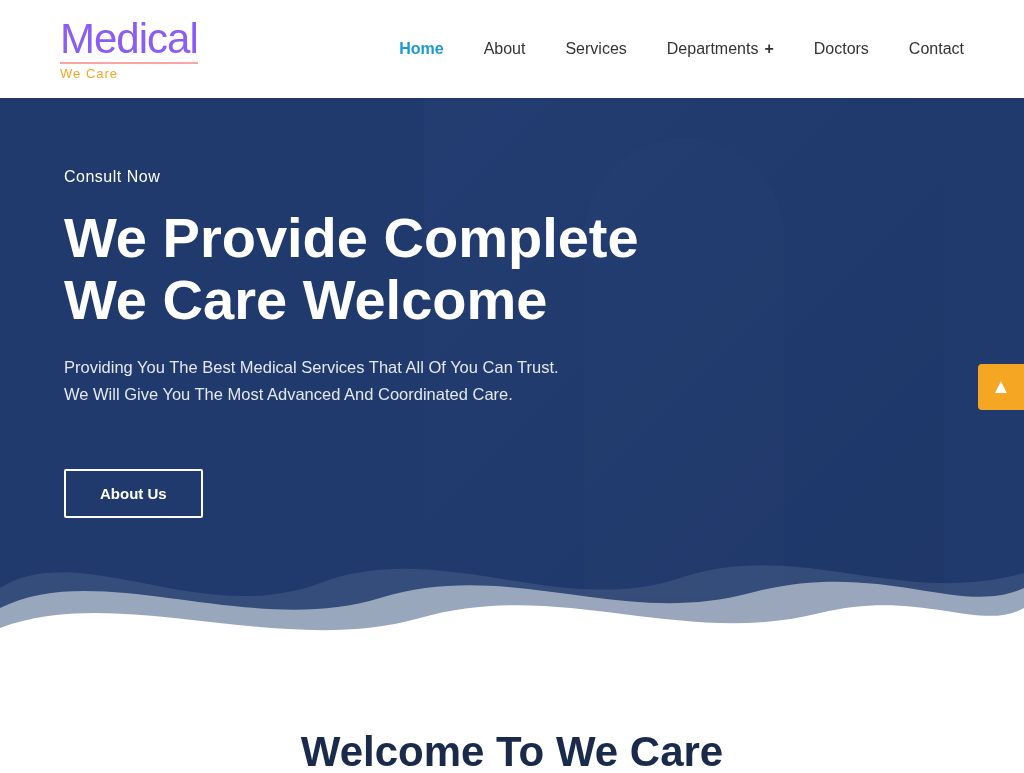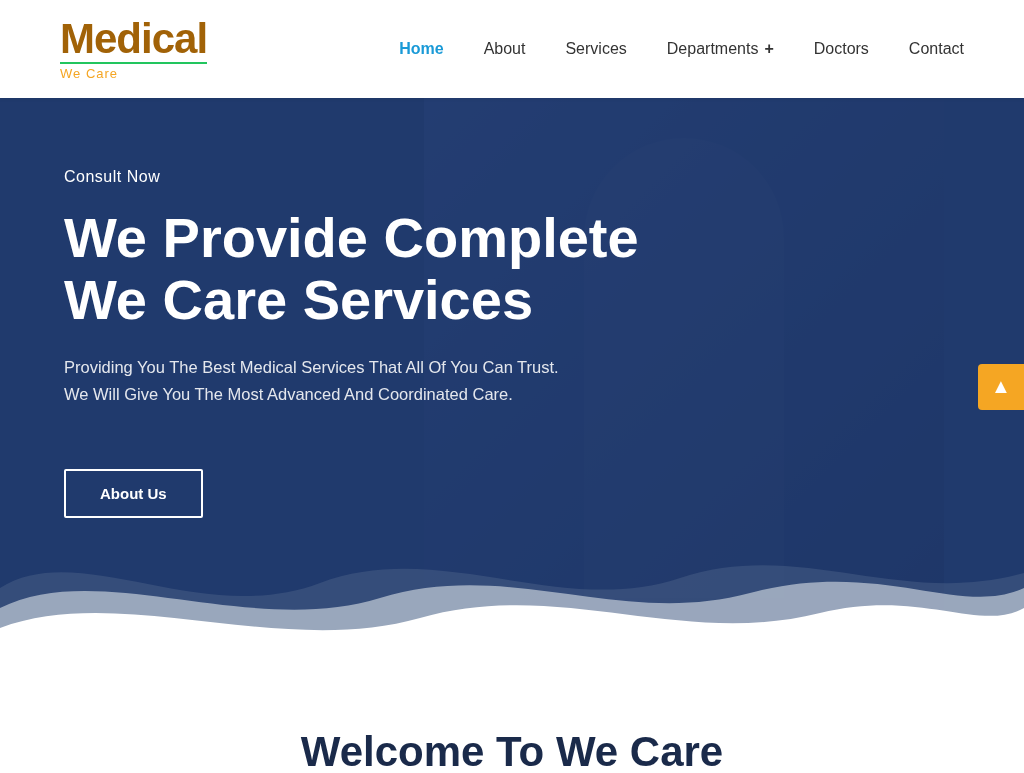--- a/index.html
+++ b/index.html
@@ -17,33 +17,33 @@
       position: relative;
       z-index: 10;
     }
     .logo-wrap {
       display: flex;
       flex-direction: column;
       align-items: flex-start;
     }
     .logo-text {
       font-size: 42px;
-      font-weight: 700;
-      color: #a16207;
+      font-weight: 400;
+      color: #8b5cf6;
       line-height: 1;
       letter-spacing: -1px;
       position: relative;
     }
     .logo-tagline {
       font-size: 13px;
       color: #f5a623;
       letter-spacing: 1px;
       margin-top: 2px;
       font-weight: 500;
-      border-top: 2px solid #22c55e;
+      border-top: 2px solid #fca5a5;
       padding-top: 2px;
       width: 100%;
     }
     nav {
       display: flex;
       align-items: center;
       gap: 40px;
     }
     nav a {
       text-decoration: none;
@@ -203,21 +203,21 @@
 </header>
 
 <section class="hero">
   <div class="hero-bg-figure"></div>
   <div class="hero-overlay"></div>
 
   <div class="hero-content">
     <div class="consult-label">Consult Now</div>
     <h1 class="hero-title">
       <span>We Provide Complete</span><br>
-      <span>We Care Services</span>
+      <span>We Care Welcome</span>
     </h1>
     <p class="hero-subtitle">
       Providing You The Best Medical Services That All Of You Can Trust.<br>
       We Will Give You The Most Advanced And Coordinated Care.
     </p>
     <a href="#" class="btn-about">About Us</a>
   </div>
 
   <div class="wave-container">
     <svg viewBox="0 0 1024 140" xmlns="http://www.w3.org/2000/svg" preserveAspectRatio="none" width="100%" height="140">

